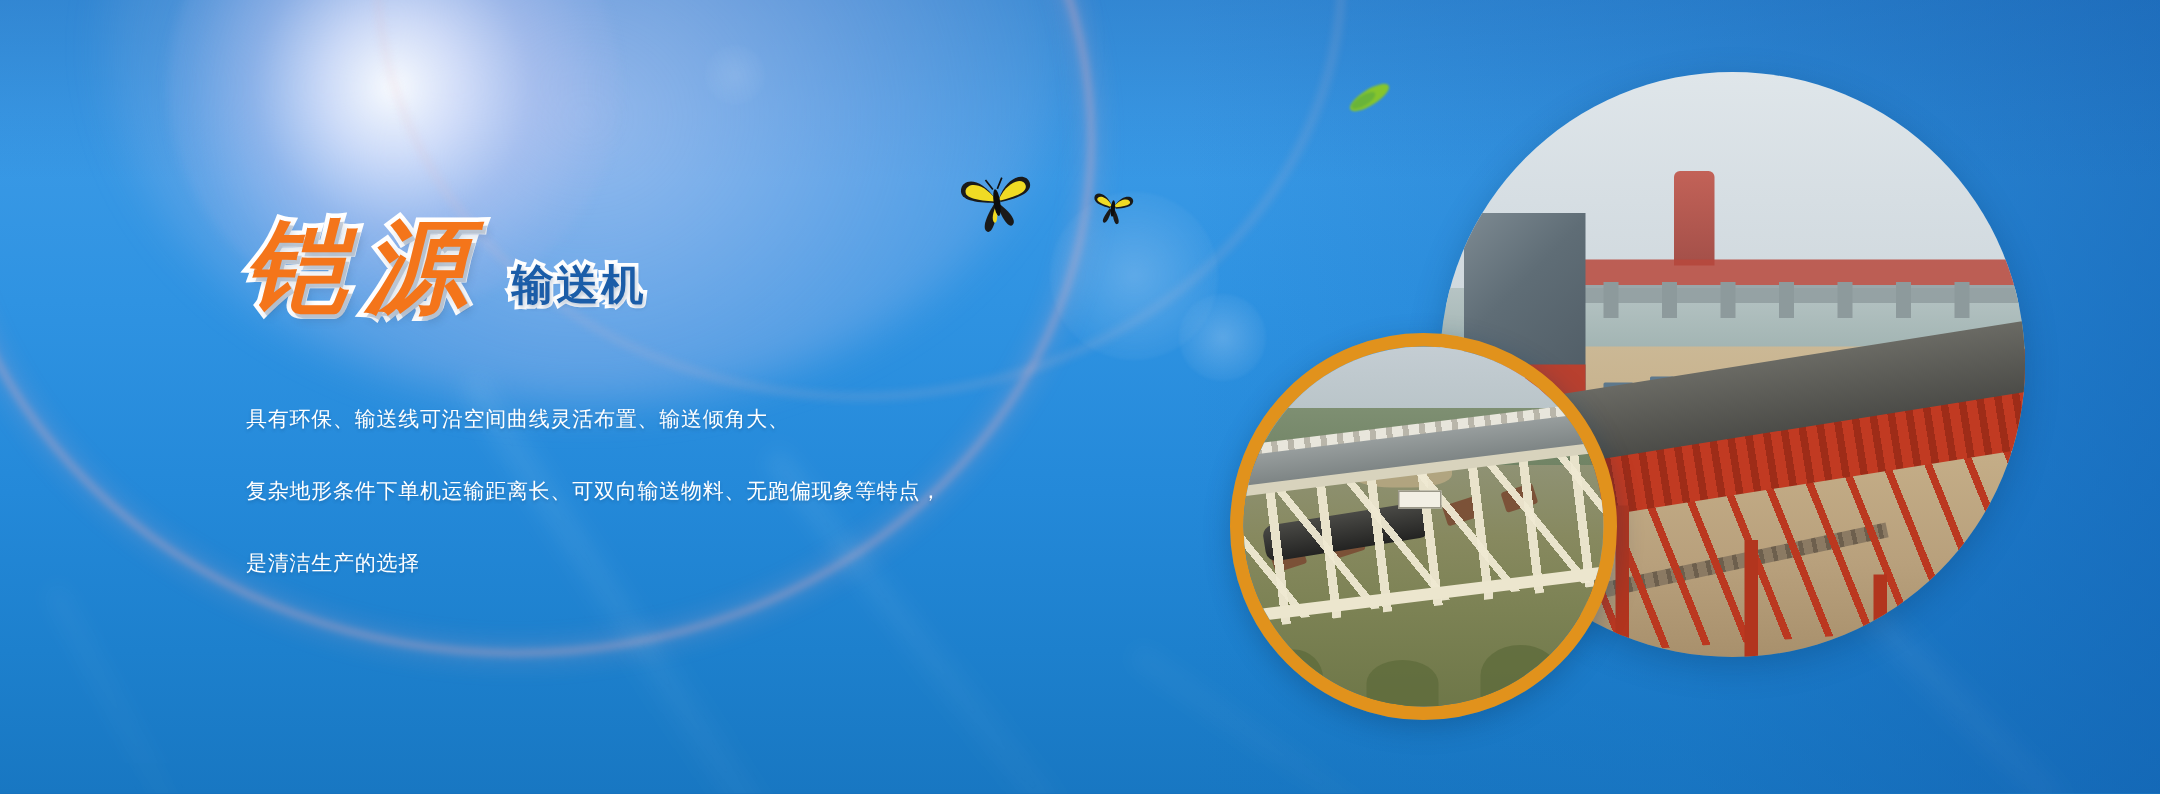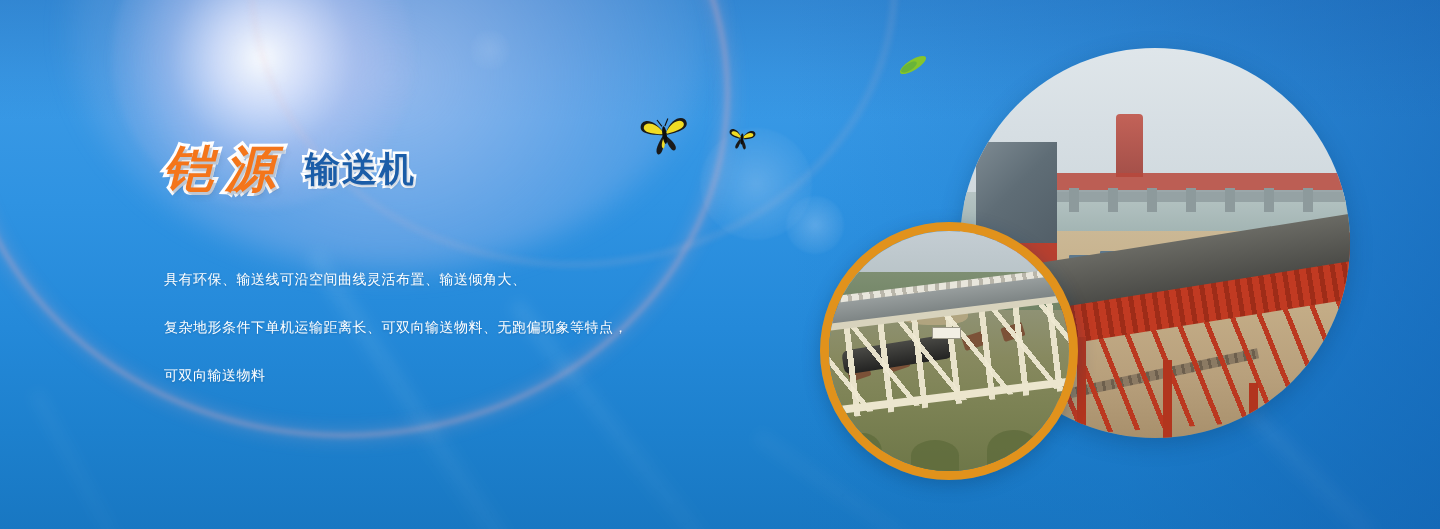--- a/index.html
+++ b/index.html
@@ -103,34 +103,34 @@
   .s4{left:40px;top:390px;width:240px;height:12px;transform:rotate(62deg);opacity:.6;}
   .s5{left:760px;top:430px;width:300px;height:14px;transform:rotate(35deg);opacity:.5;}
 
   
   .logo-wrap{
     position:absolute;left:163px;top:144px;
     display:flex;align-items:flex-end;
   }
   .logo-main{
     font-family:"DejaVu Serif","Liberation Serif",serif;
-    font-size:50px;font-weight:700;
+    font-size:68px;font-weight:700;
     font-style:italic;
     letter-spacing:12px;
     color:#F4751A;
     line-height:1;
     -webkit-text-stroke:6px #ffffff;
     paint-order:stroke fill;
     text-shadow:
       2px 3px 0 rgba(60,90,130,.25),
       3px 4px 6px rgba(40,70,110,.20);
   }
   .logo-sub{
     font-family:"Liberation Sans","DejaVu Sans",sans-serif;
-    font-size:35px;font-weight:700;
+    font-size:28px;font-weight:700;
     letter-spacing:2px;
     color:#1B5DA8;
     line-height:1;
     margin-left:18px;
     margin-bottom:8px;
     -webkit-text-stroke:5px #ffffff;
     paint-order:stroke fill;
     text-shadow:1px 2px 3px rgba(30,70,120,.30);
   }
 
@@ -375,16 +375,16 @@
   </div>
 
   <div class="logo-wrap">
     <div class="logo-main">铠源</div>
     <div class="logo-sub">输送机</div>
   </div>
 
   <div class="desc">
     <div class="desc-line">具有环保、输送线可沿空间曲线灵活布置、输送倾角大、</div>
     <div class="desc-line">复杂地形条件下单机运输距离长、可双向输送物料、无跑偏现象等特点，</div>
-    <div class="desc-line">可双向输送物料</div>
+    <div class="desc-line">是清洁生产的选择</div>
   </div>
 
 </div>
 
 </body></html>

